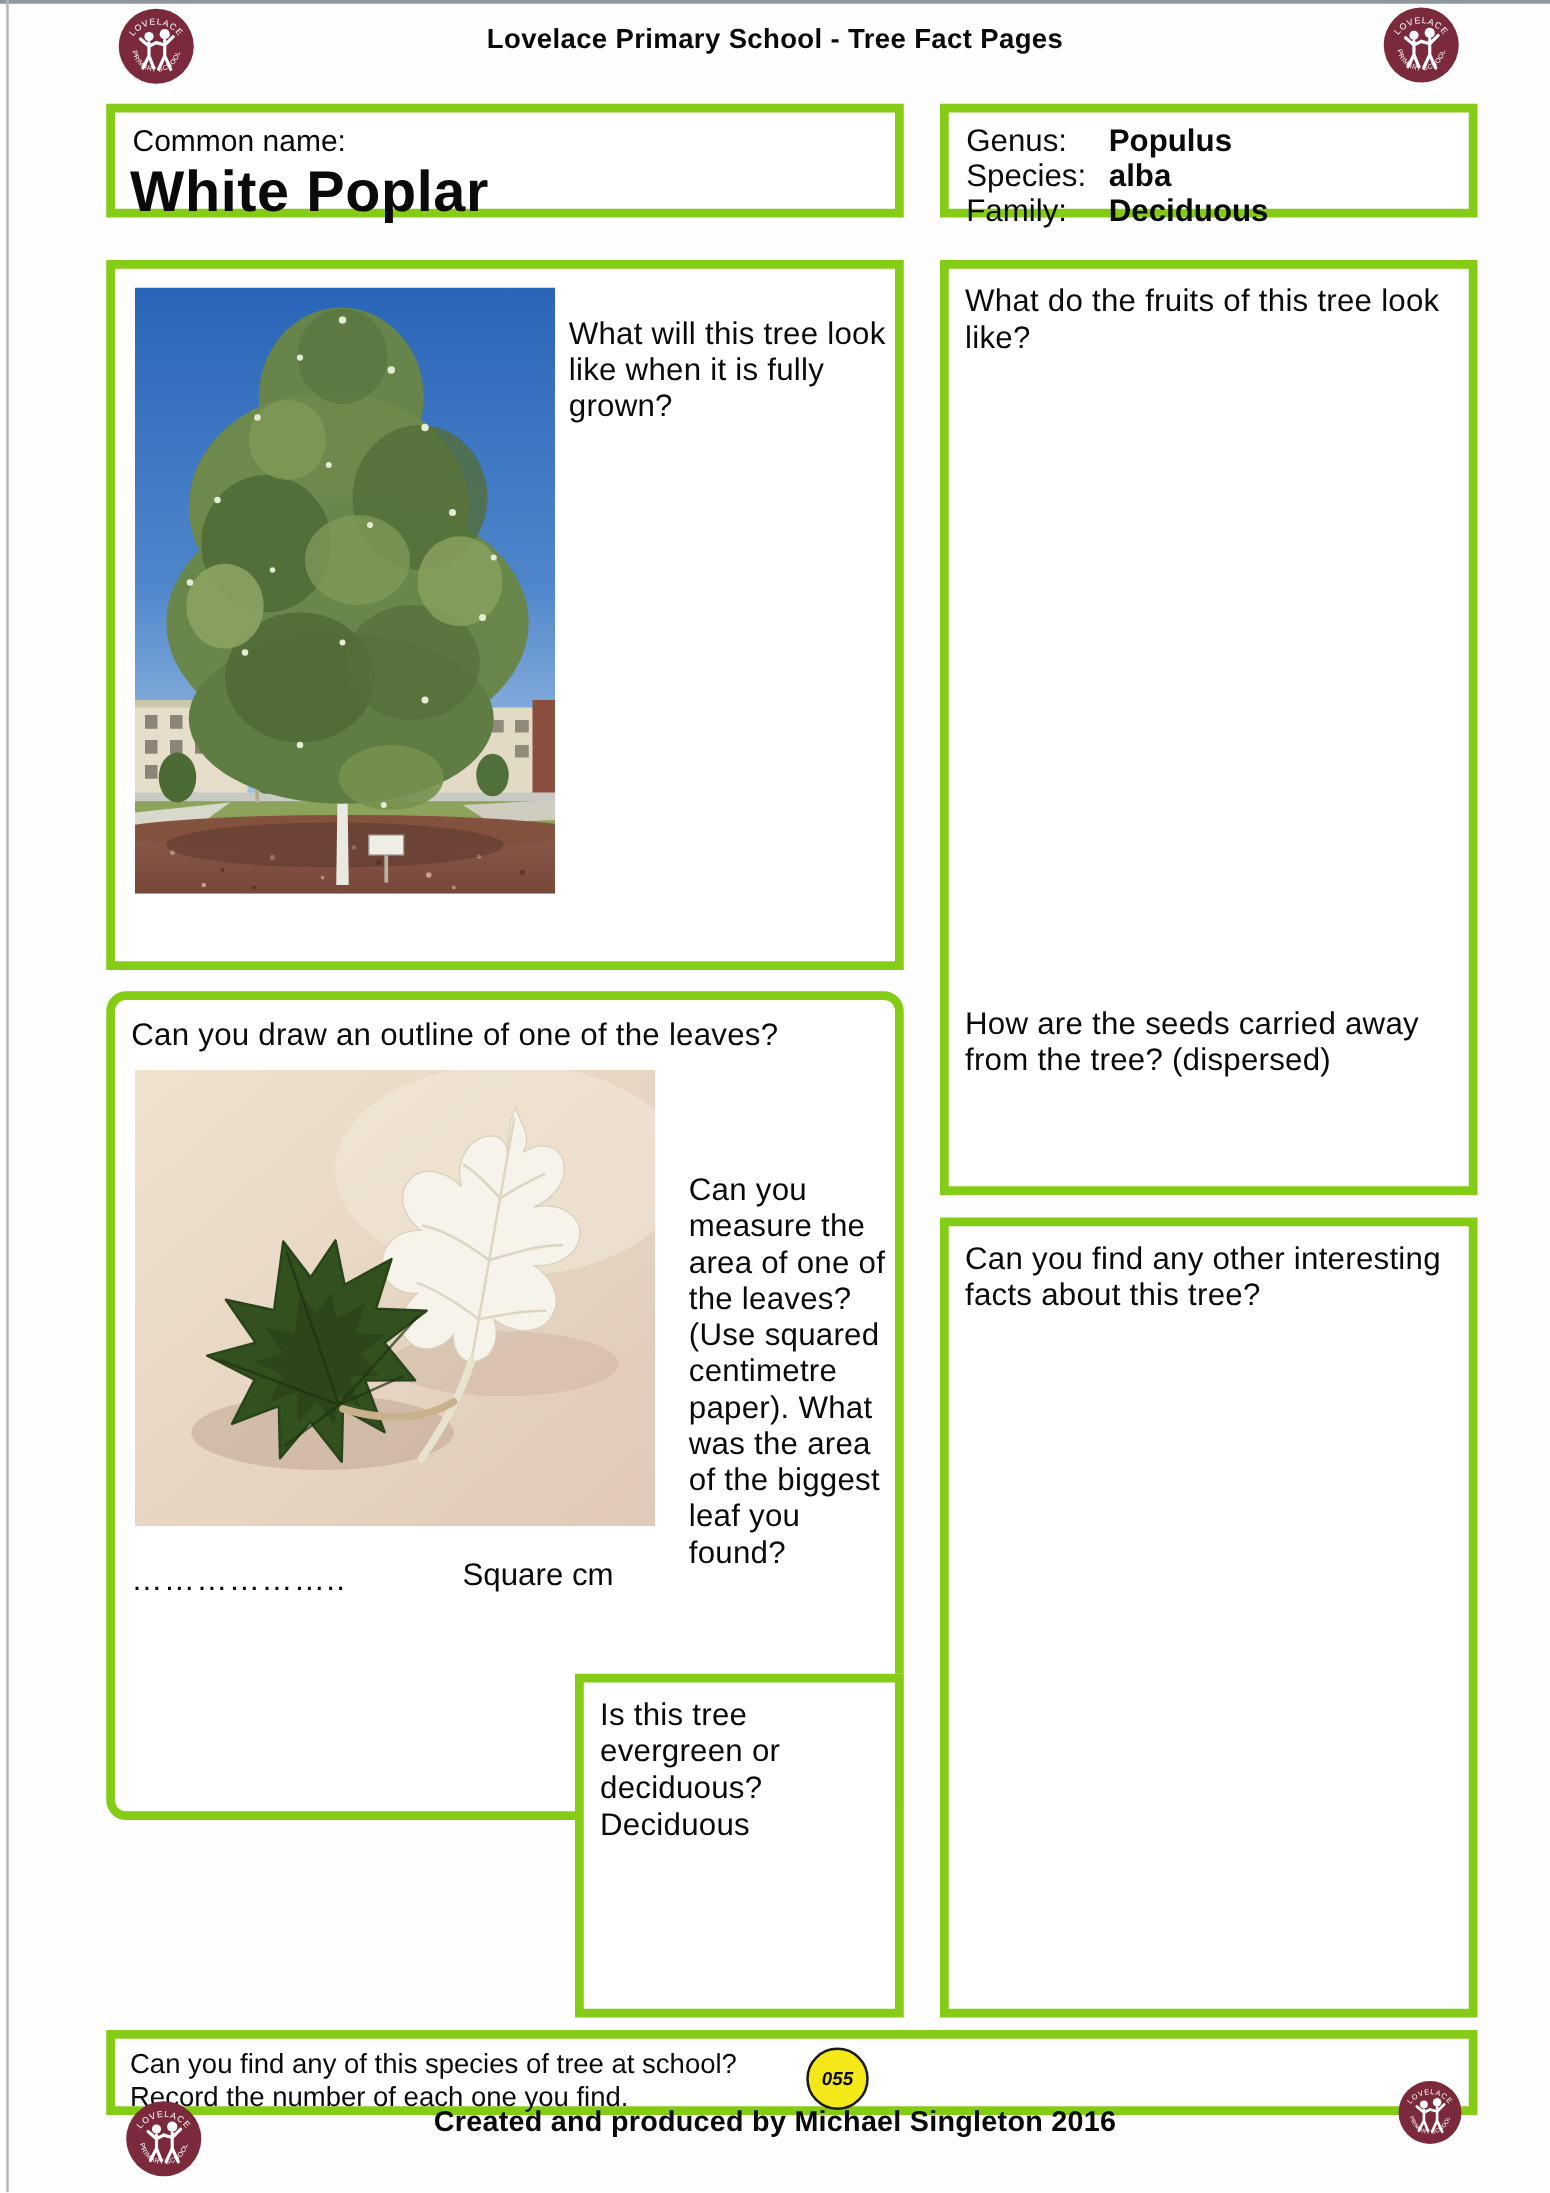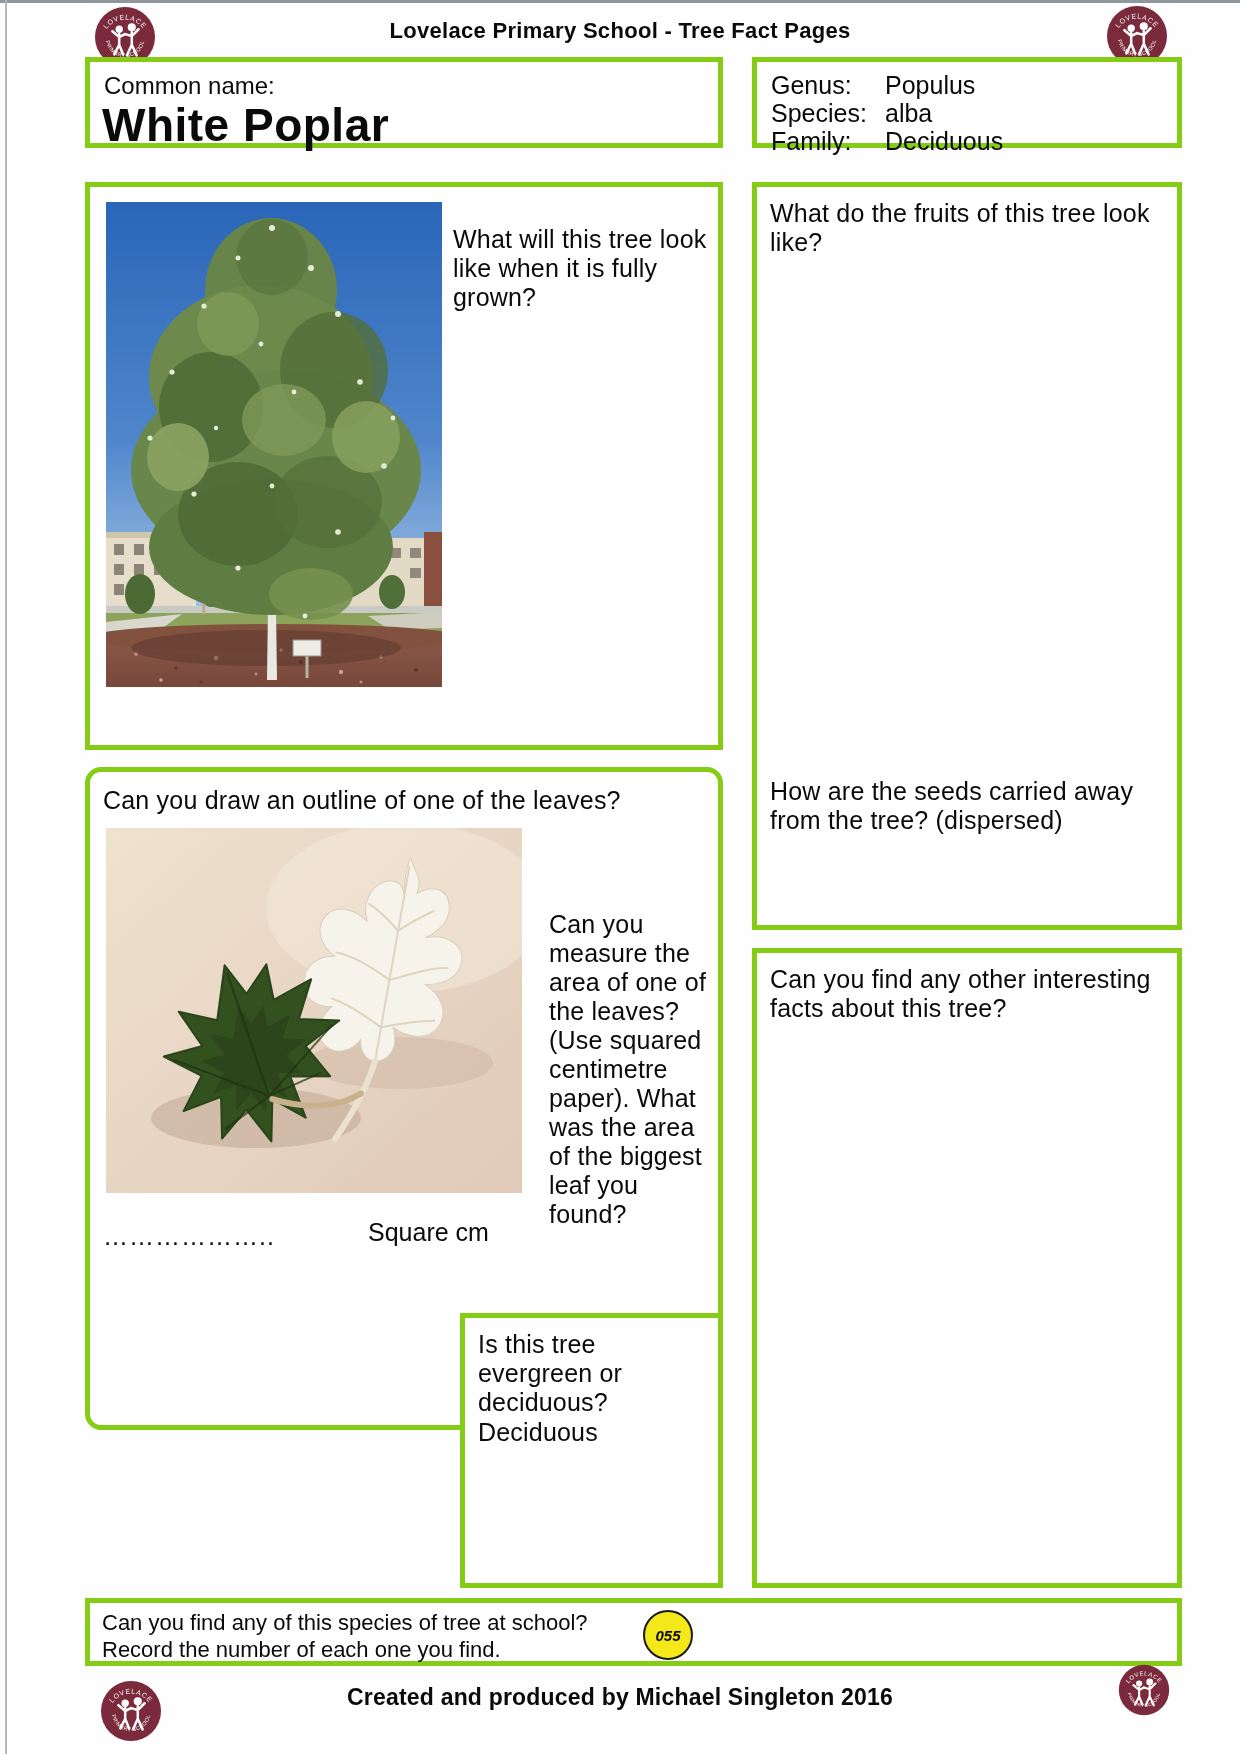--- a/index.html
+++ b/index.html
@@ -3,33 +3,33 @@
 <meta charset="utf-8">
 <style>
   html,body{margin:0;padding:0;background:#fff;}
   .page{
     position:relative;width:1240px;height:1754px;background:#fefefe;
     font-family:"Liberation Sans","DejaVu Sans",sans-serif;color:#0a0a0a;
     overflow:hidden;
   }
   .scan-top{position:absolute;top:0;left:0;right:0;height:3px;background:#8f969c;}
   .scan-left{position:absolute;top:0;bottom:0;left:5px;width:2px;background:#b3b7ba;}
-  .box{position:absolute;border:5px solid #84cc16;background:#fff;box-sizing:border-box;}
+  .box{position:absolute;border:7px solid #84cc16;background:#fff;box-sizing:border-box;margin-top:26px;}
   .q{font-size:25px;line-height:29px;letter-spacing:0.2px;}
   .header-title{
     position:absolute;top:18px;left:0;width:100%;text-align:center;
     font-size:22px;font-weight:bold;letter-spacing:0.3px;
   }
   .logo{position:absolute;}
   .common-label{position:absolute;left:14px;top:10px;font-size:24px;}
   .common-value{position:absolute;left:12px;top:36px;font-size:46px;font-weight:bold;letter-spacing:0.5px;}
   .tax-table{position:absolute;left:14px;top:9px;font-size:25px;line-height:28px;}
   .tax-row{display:flex;}
   .tax-label{width:114px;}
-  .tax-value{font-weight:normal;}
+  .tax-value{font-weight:bold;}
   .photo{position:absolute;display:block;}
   .grown-q{position:absolute;left:363px;top:38px;width:262px;}
   .fruits-q{position:absolute;left:13px;top:12px;width:402px;}
   .seeds-q{position:absolute;left:13px;top:590px;width:402px;}
   .leaves-title{position:absolute;left:13px;top:14px;}
   .measure-q{position:absolute;left:459px;top:138px;width:172px;}
   .dots{position:absolute;left:13px;top:450px;font-size:25px;letter-spacing:1px;}
   .unit{position:absolute;left:278px;top:446px;font-size:25px;}
   .buds-q{position:absolute;left:12px;top:10px;width:330px;}
   .ever-q{position:absolute;left:13px;top:12px;width:236px;}

